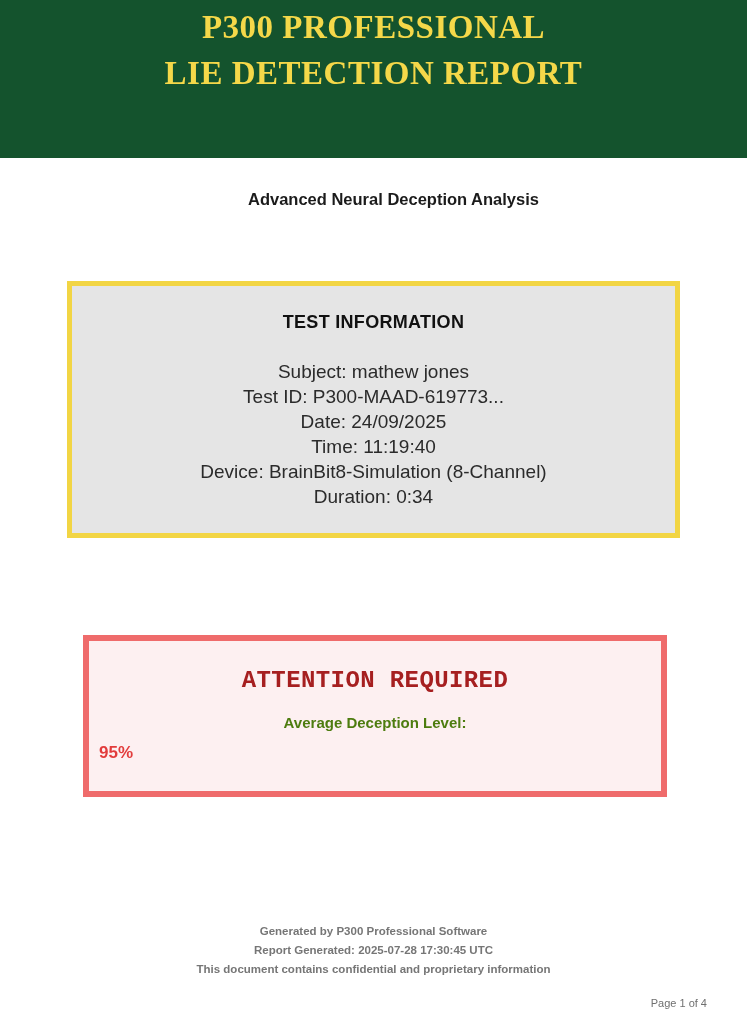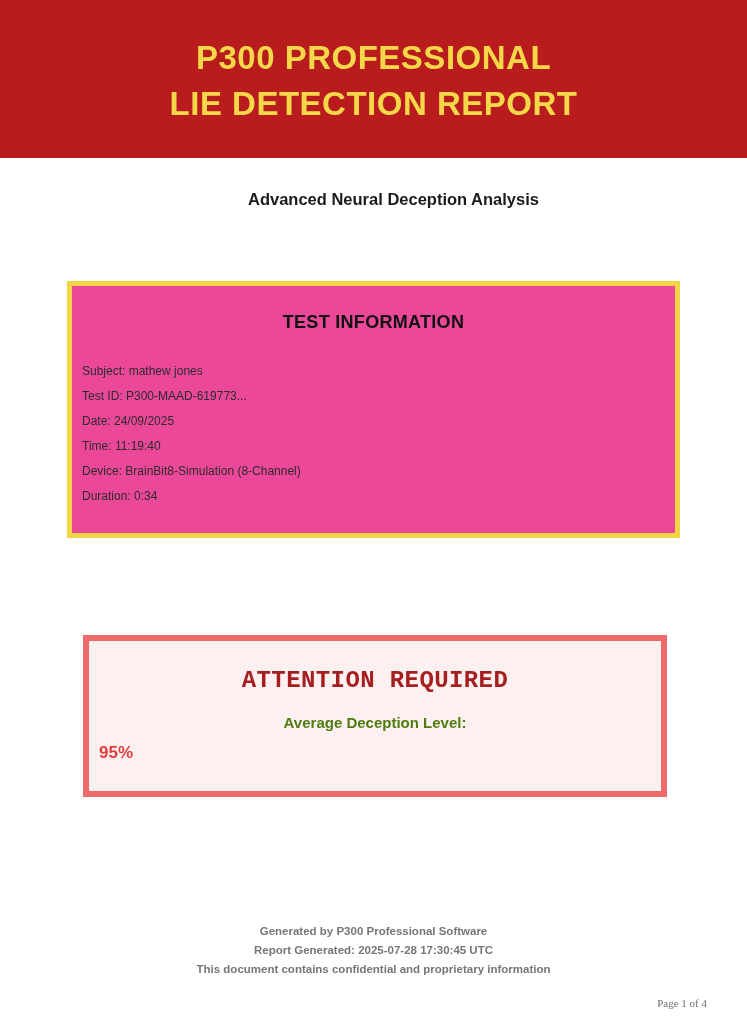--- a/index.html
+++ b/index.html
@@ -11,28 +11,28 @@
     height: 1035px;
     background: #ffffff;
     font-family: "Liberation Sans", sans-serif;
     color: #222222;
     position: relative;
     overflow: hidden;
   }
 
   
   .header-banner {
-    background: #b91c1c;
+    background: #14532d;
     height: 158px;
     display: flex;
     flex-direction: column;
     align-items: center;
-    justify-content: center;
     padding-top: 4px;
     box-sizing: border-box;
+    font-family: Liberation Serif, serif;
   }
   .header-title-line {
     color: #f5d849;
     font-size: 33px;
     font-weight: bold;
     letter-spacing: 0.5px;
     line-height: 46px;
     text-align: center;
   }
 
@@ -46,35 +46,35 @@
     padding-left: 40px;
   }
 
   
   .info-panel {
     position: absolute;
     left: 67px;
     top: 281px;
     width: 613px;
     box-sizing: border-box;
-    background: #ec4899;
+    background: #e5e5e5;
     border: 5px solid #f2d544;
     padding: 26px 10px 24px 10px;
   }
   .info-heading {
     text-align: center;
     font-size: 18px;
     font-weight: bold;
     color: #111111;
     margin-bottom: 26px;
     letter-spacing: 0.3px;
   }
   .info-line {
-    text-align: left;
-    font-size: 12px;
+    text-align: center;
+    font-size: 19px;
     color: #2b2b2b;
     line-height: 25px;
   }
 
   
   .alert-panel {
     position: absolute;
     left: 83px;
     top: 635px;
     width: 584px;
@@ -118,21 +118,20 @@
     font-weight: bold;
     color: #767676;
     line-height: 19px;
   }
   .page-number {
     position: absolute;
     right: 40px;
     top: 997px;
     font-size: 11px;
     color: #6f6f6f;
-    font-family: Liberation Serif, serif;
   }
 </style>
 </head>
 <body>
 
 <div class="header-banner">
   <div class="header-title-line">P300 PROFESSIONAL</div>
   <div class="header-title-line">LIE DETECTION REPORT</div>
 </div>
 

